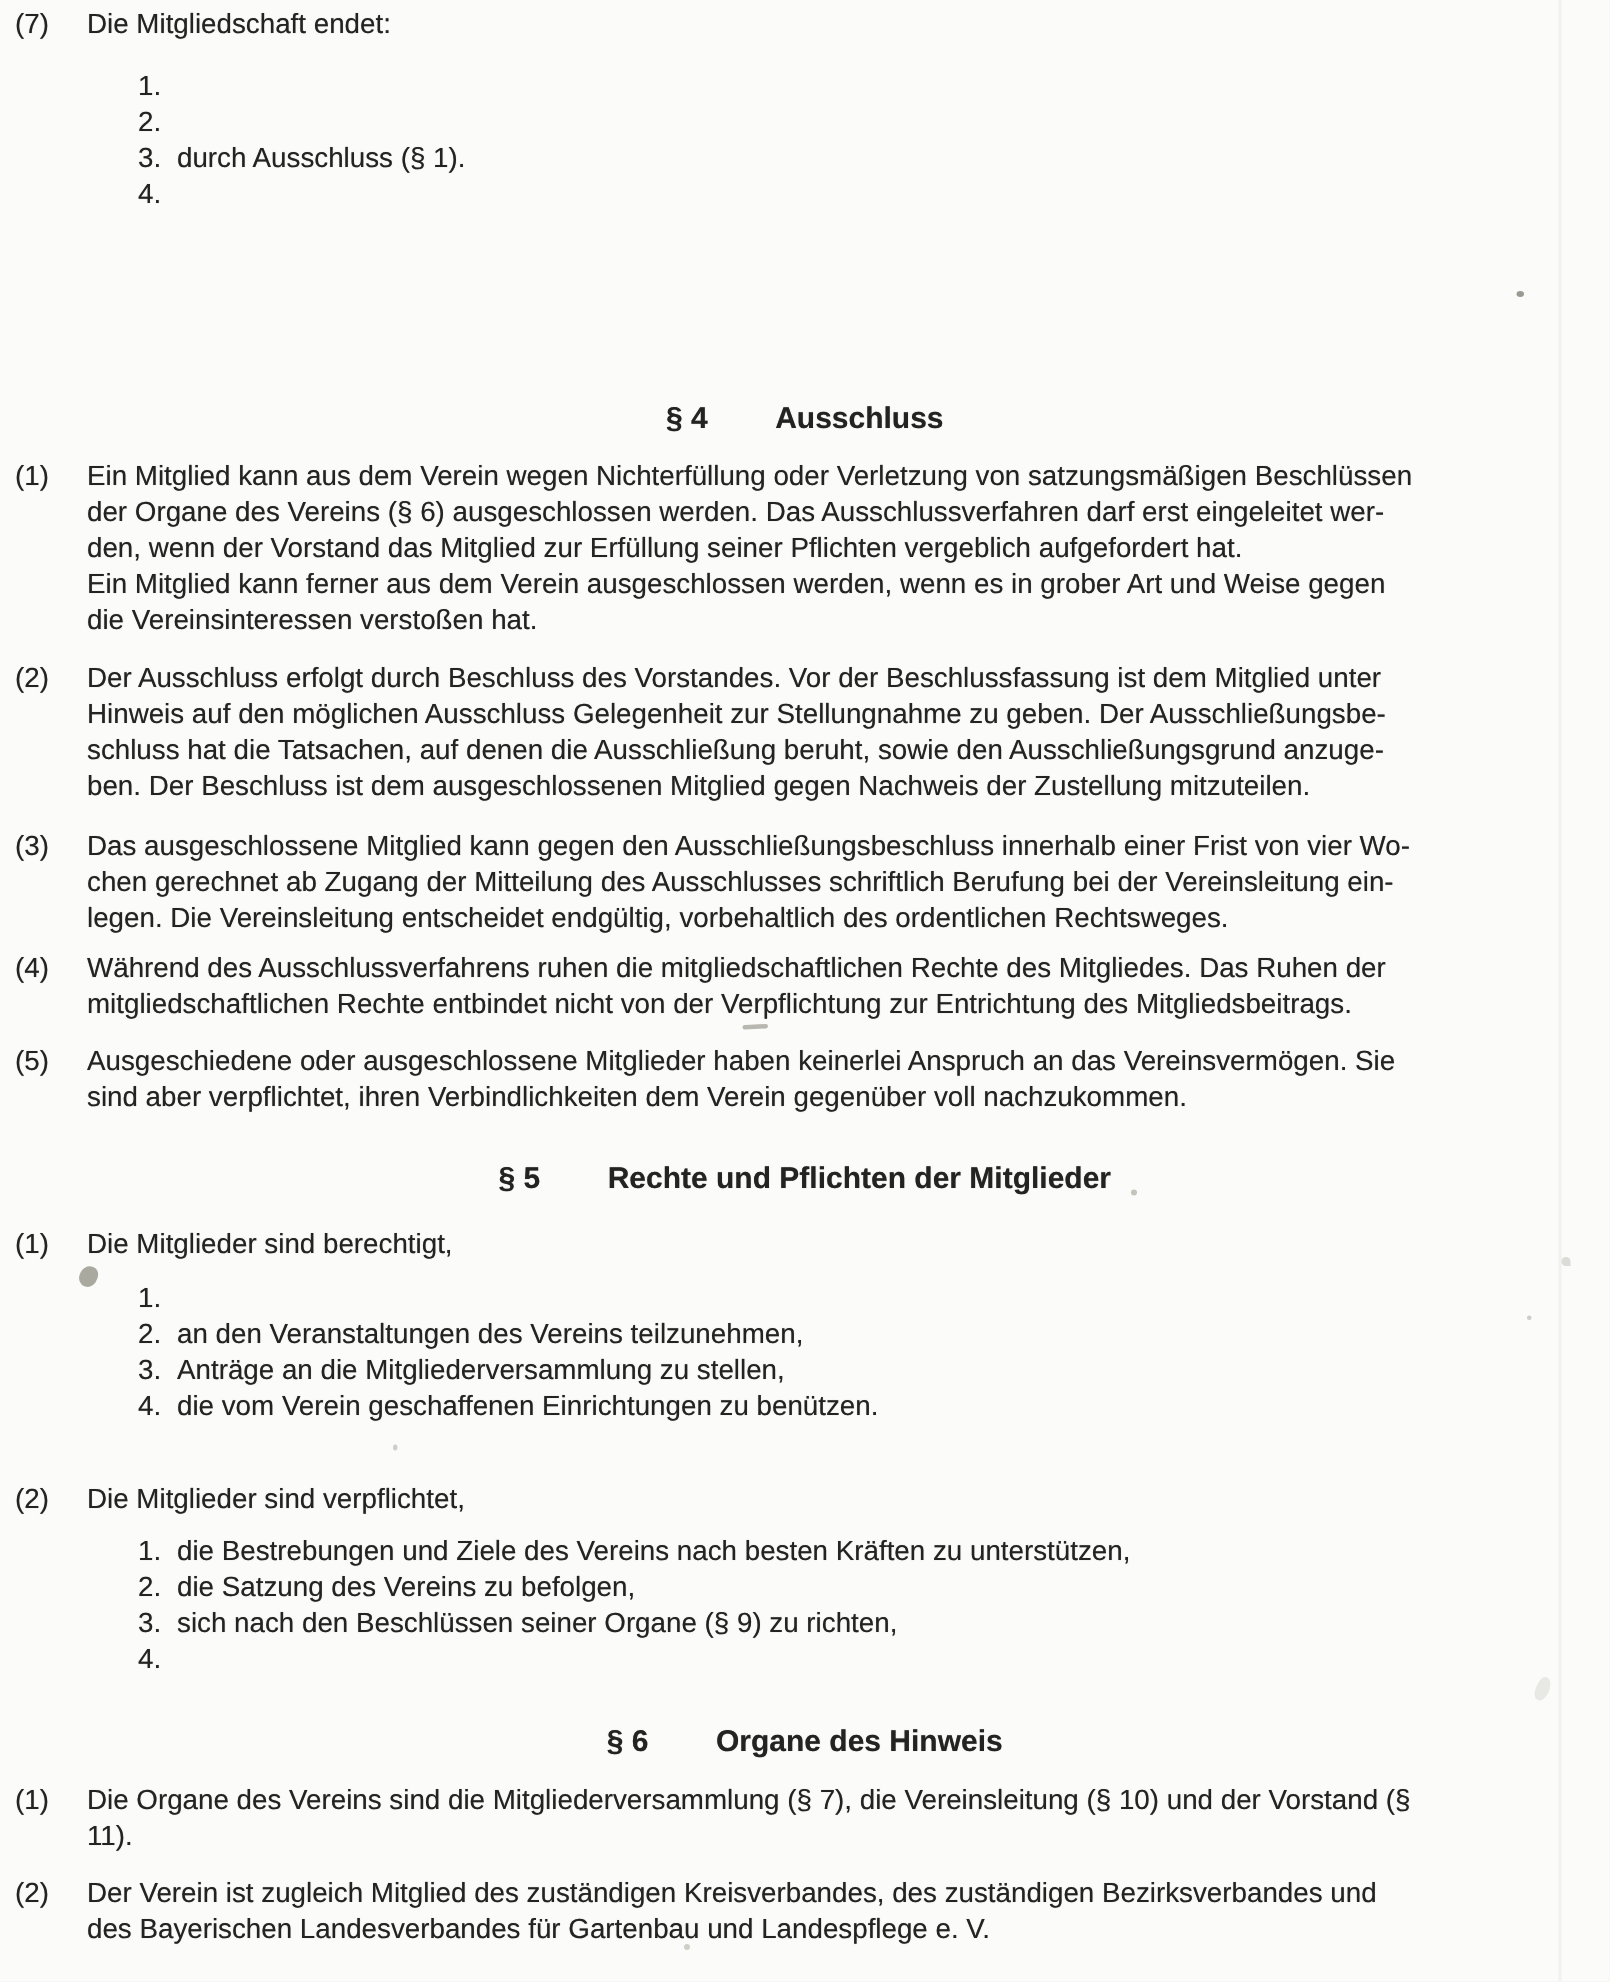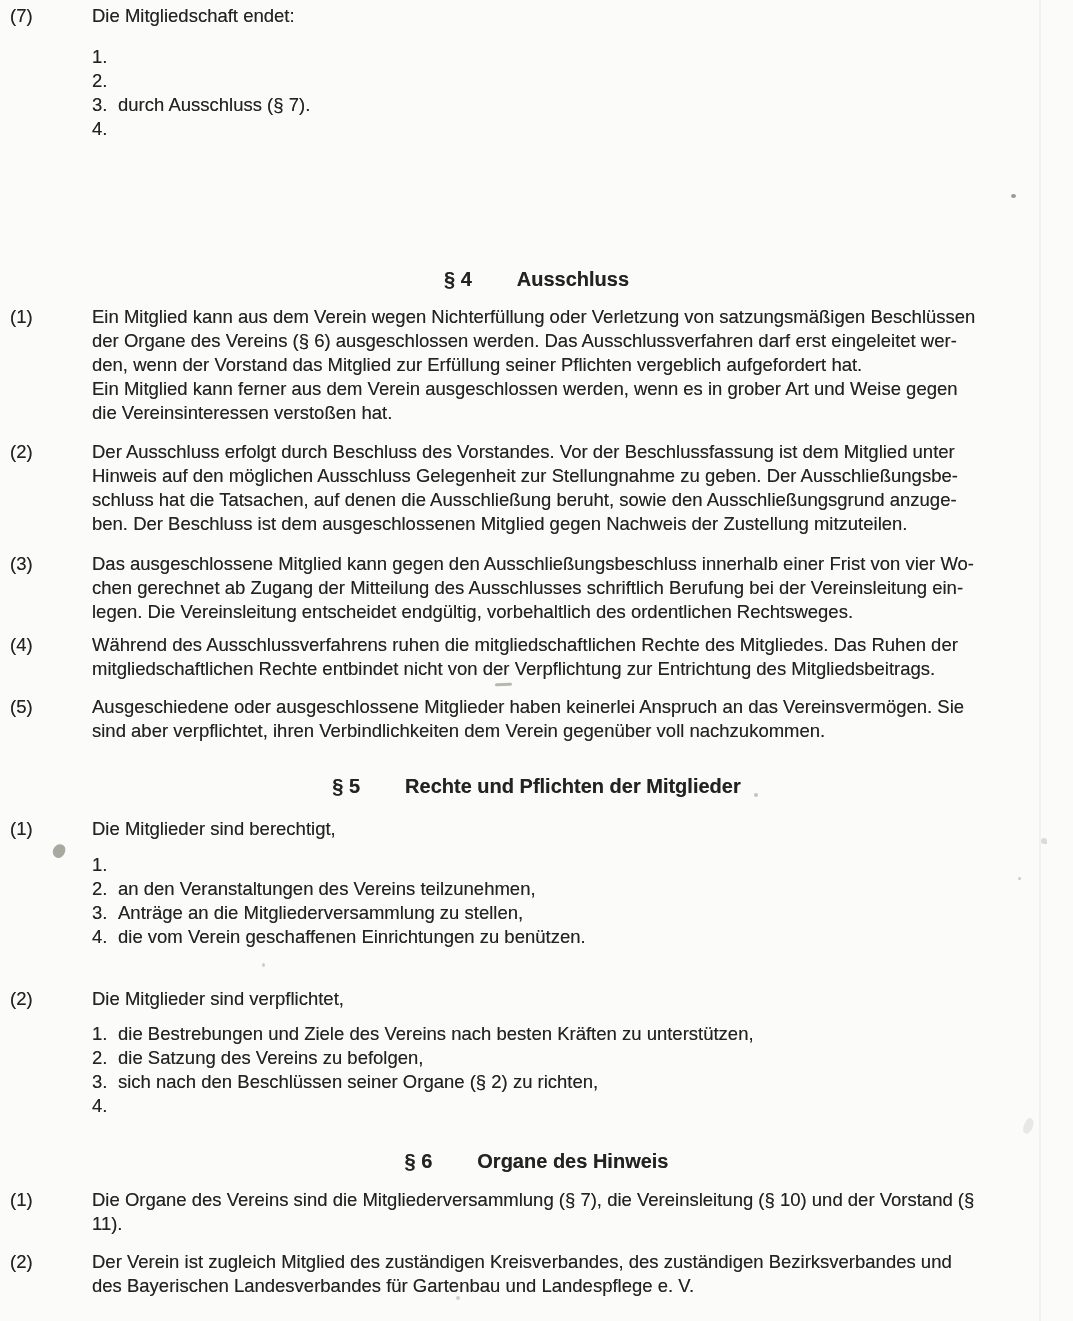--- a/index.html
+++ b/index.html
@@ -11,21 +11,21 @@
     background:#fbfbf9;
     overflow:hidden;
     font-family:"Liberation Sans","DejaVu Sans",sans-serif;
     color:#232321;
     font-size:18.5px;
     line-height:24px;
     text-shadow:0 0 0.5px rgba(40,40,38,0.55);
   }
   .para { position:absolute; left:0; right:0; }
   .plabel { position:absolute; left:10px; top:0; white-space:pre; }
-  .ptext { margin-left:92px; white-space:pre; }
+  .ptext { margin-left:58px; white-space:pre; }
   .list { position:absolute; left:92px; right:0; }
   .li { display:flex; align-items:flex-start; }
   .num { width:26px; flex:none; white-space:pre; }
   .litext { white-space:pre; }
   .heading {
     position:absolute; left:0; width:100%;
     display:flex; justify-content:center; gap:45px;
     font-weight:bold; font-size:20px; line-height:24px;
   }
   
@@ -56,21 +56,21 @@
 
   <div class="list" style="top:45px">
     <div class="li">
       <span class="num">1.</span>
     </div>
     <div class="li">
       <span class="num">2.</span>
     </div>
     <div class="li">
       <span class="num">3.</span>
-      <div class="litext">durch Ausschluss (§ 7).</div>
+      <div class="litext">durch Ausschluss (§ 1).</div>
     </div>
     <div class="li">
       <span class="num">4.</span>
     </div>
   </div>
 
   <div class="heading" style="top:267px">
     <span>§ 4</span>
     <span>Ausschluss</span>
   </div>
@@ -148,21 +148,21 @@
     <div class="li">
       <span class="num">1.</span>
       <div class="litext">die Bestrebungen und Ziele des Vereins nach besten Kräften zu unterstützen,</div>
     </div>
     <div class="li">
       <span class="num">2.</span>
       <div class="litext">die Satzung des Vereins zu befolgen,</div>
     </div>
     <div class="li">
       <span class="num">3.</span>
-      <div class="litext">sich nach den Beschlüssen seiner Organe (§ 2) zu richten,</div>
+      <div class="litext">sich nach den Beschlüssen seiner Organe (§ 9) zu richten,</div>
     </div>
     <div class="li">
       <span class="num">4.</span>
     </div>
   </div>
 
   <div class="heading" style="top:1149px">
     <span>§ 6</span>
     <span>Organe des Hinweis</span>
   </div>

